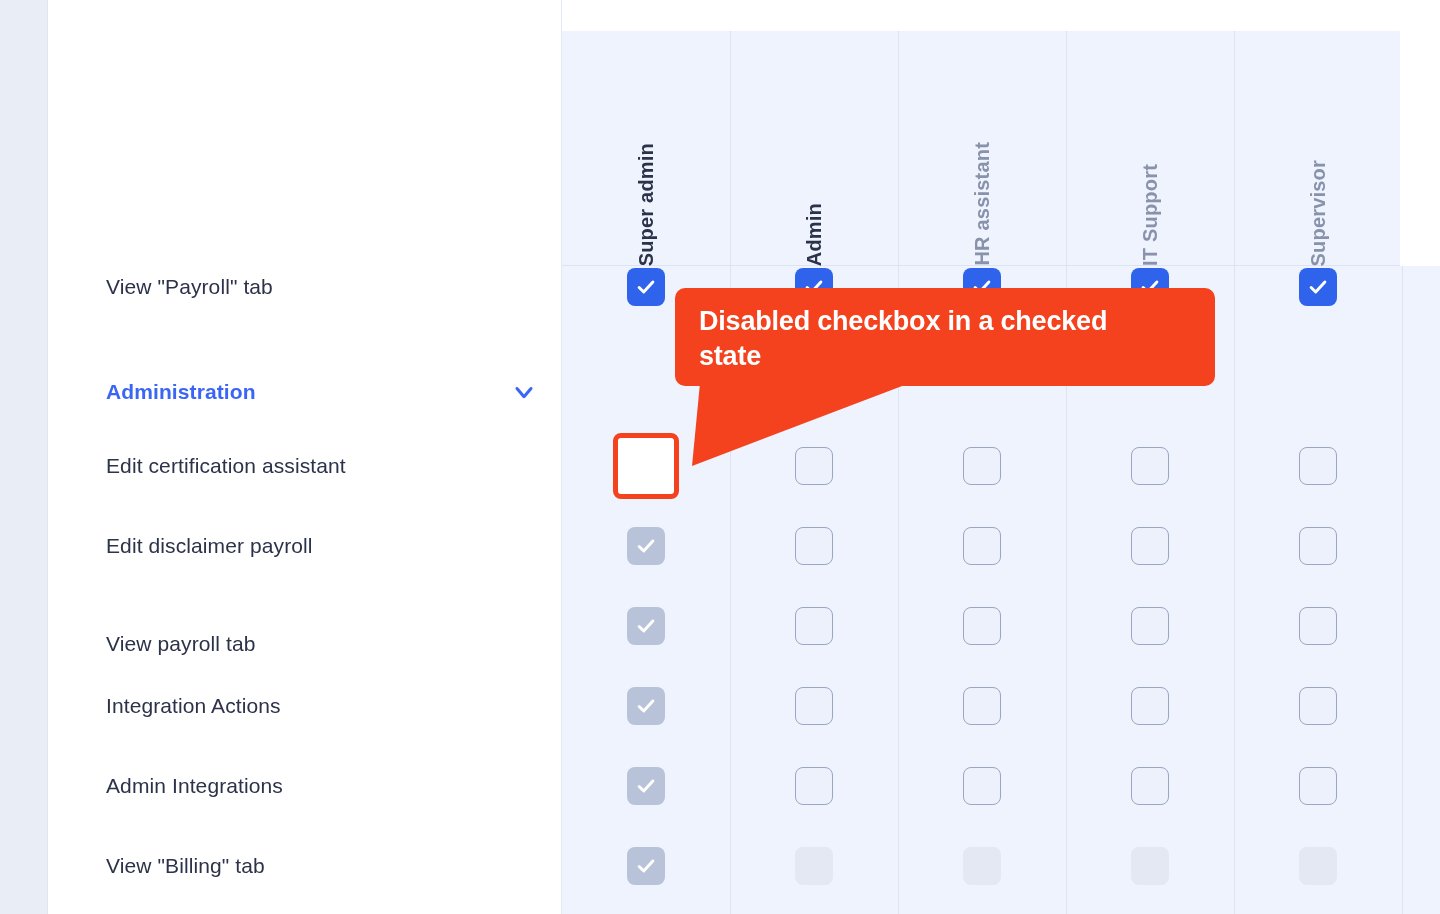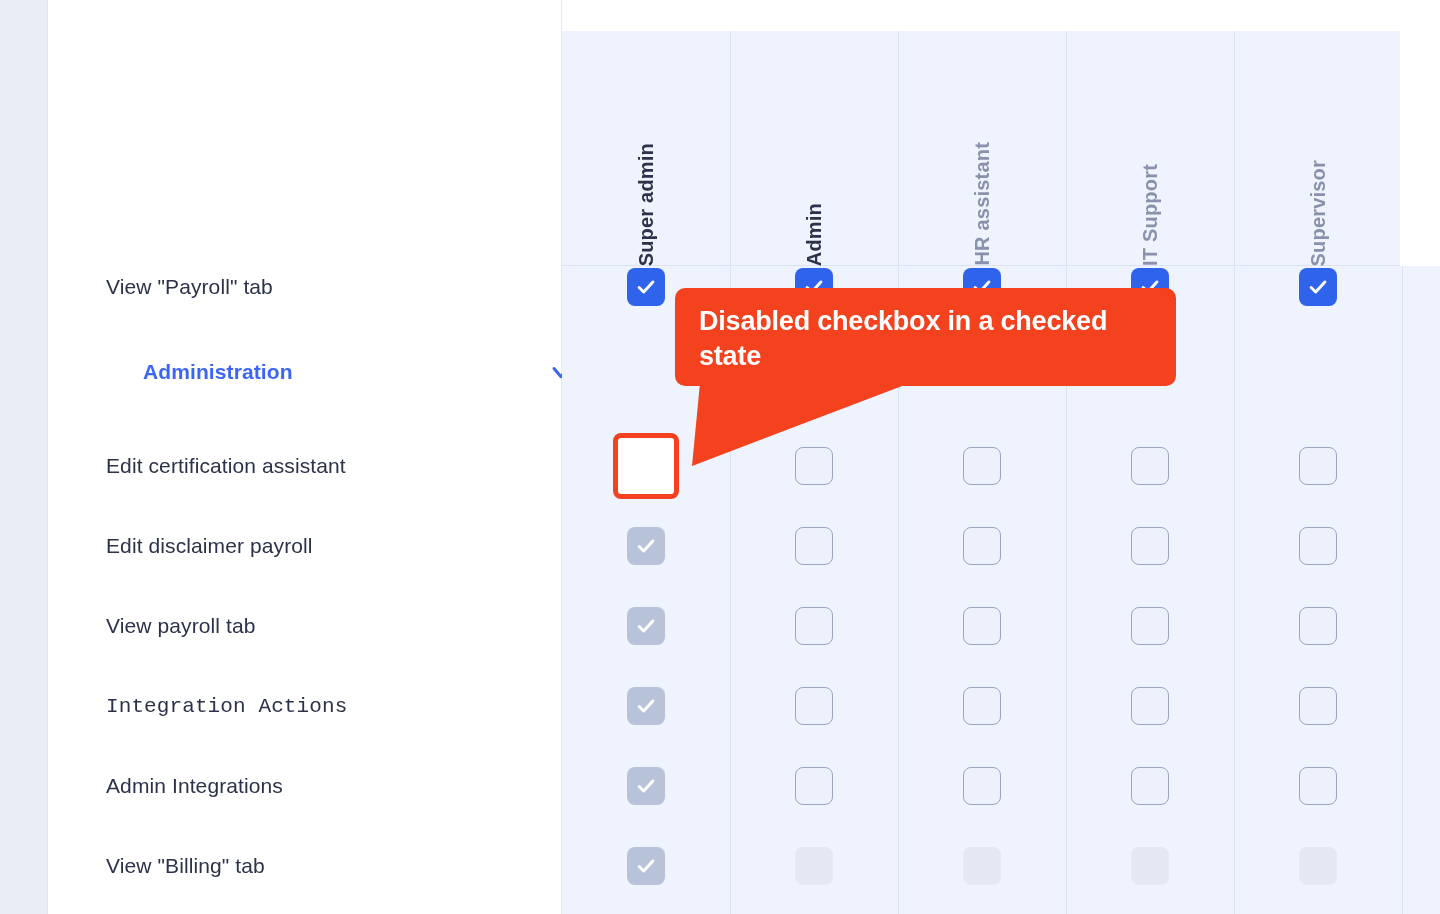--- a/index.html
+++ b/index.html
@@ -92,21 +92,21 @@
     background: #edf1fb;
     border: 1.6px solid #9aa6c4;
   }
   .cb.disabled-on { background: #b8c2d9; }
   .cb.disabled-off { background: #e3e8f3; border: 1.6px solid transparent; }
   .cb svg { position: absolute; left: 50%; top: 50%; transform: translate(-50%,-50%); }
 
   
   .callout {
     position: absolute; left: 675px; top: 288px;
-    width: 501px; height: 98px;
+    width: 540px; height: 98px;
     background: #f4411e;
     border-radius: 10px;
     padding: 16px 40px 0 24px;
     z-index: 30;
   }
   .callout-text {
     color: #ffffff; font-size: 27px; font-weight: 700;
     line-height: 1.28; letter-spacing: -.2px;
   }
   .arrow { position: absolute; left: 0; top: 0; width: 1440px; height: 914px; z-index: 29; pointer-events: none; }
@@ -124,36 +124,36 @@
 <body>
 
 <div class="screen">
 
   <div class="left-rail"></div>
 
   <div class="labels" id="labels">
       <div class="label-row" style="top: 247px;">
         <div class="label-text">View "Payroll" tab</div>
       </div>
-      <div class="group-row" style="top: 332px; margin-left: 37px;">
+      <div class="group-row" style="top: 352px;">
         <div class="group-title">Administration</div>
         <svg class="chev" viewBox="0 0 24 24" fill="none" stroke="#3b66f5" stroke-width="2.6" stroke-linecap="round" stroke-linejoin="round">
           <polyline points="6 9 12 16 18 9"></polyline>
         </svg>
       </div>
       <div class="label-row" style="top: 426px;">
         <div class="label-text">Edit certification assistant</div>
       </div>
       <div class="label-row" style="top: 506px;">
         <div class="label-text">Edit disclaimer payroll</div>
       </div>
-      <div class="label-row" style="top: 586px; text-align: right;">
+      <div class="label-row" style="top: 604px; text-align: right;">
         <div class="label-text">View payroll tab</div>
       </div>
-      <div class="label-row" style="top: 666px; font-family: Liberation Mono, monospace;">
+      <div class="label-row" style="top: 666px;">
         <div class="label-text">Integration Actions</div>
       </div>
       <div class="label-row" style="top: 746px;">
         <div class="label-text">Admin Integrations</div>
       </div>
       <div class="label-row" style="top: 826px;">
         <div class="label-text">View "Billing" tab</div>
       </div>
     </div>
 

